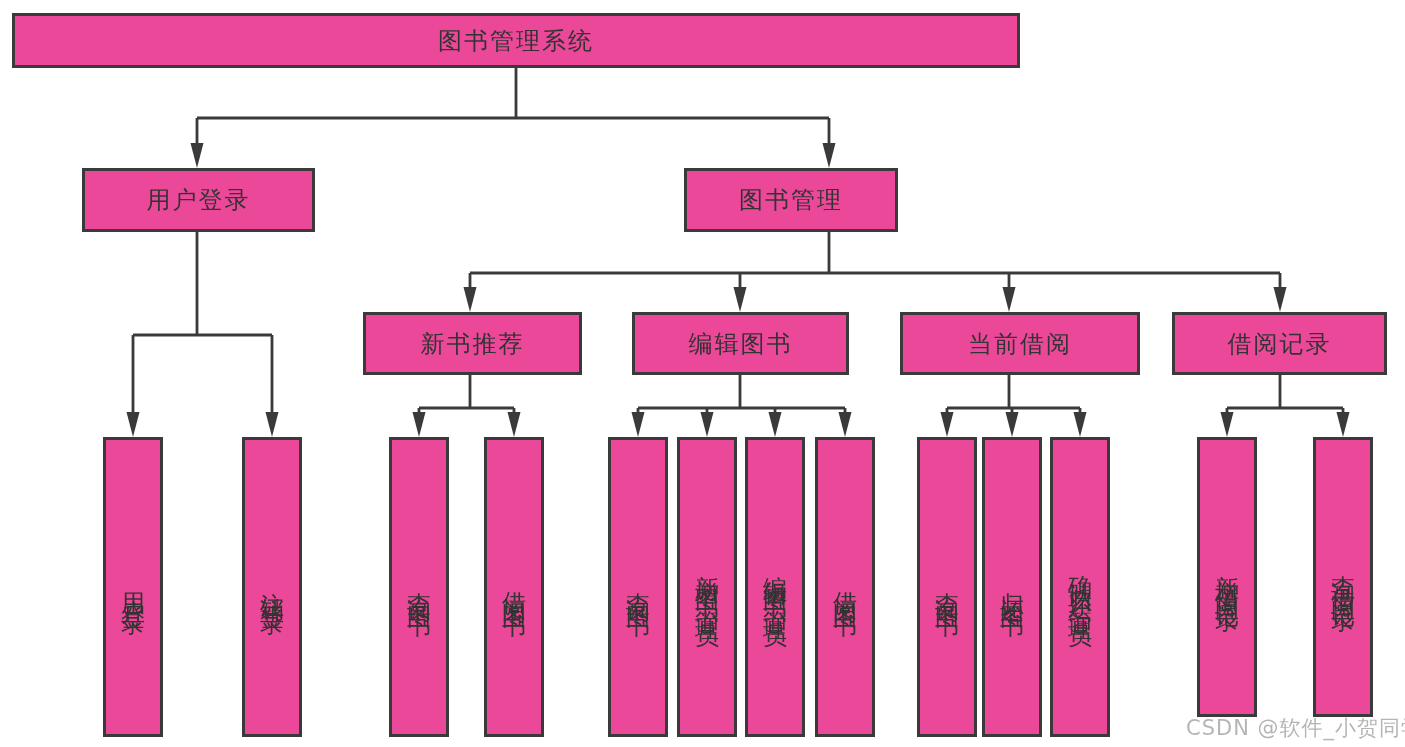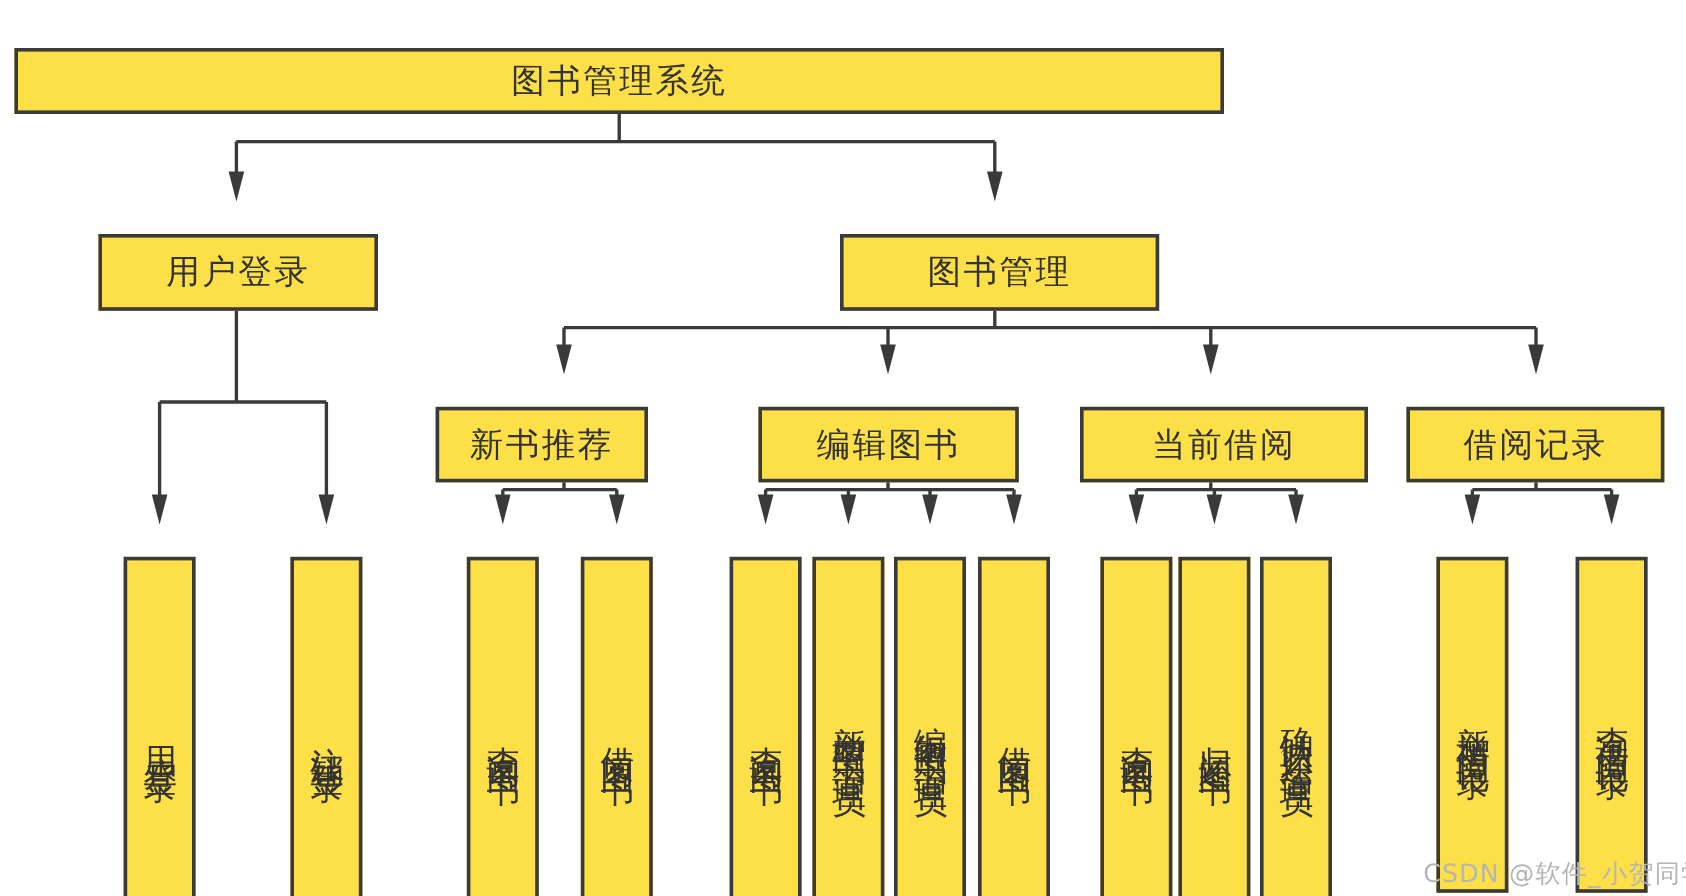--- a/index.html
+++ b/index.html
@@ -23,46 +23,45 @@
     position: absolute;
     left: 0;
     top: 0;
     width: 1405px;
     height: 747px;
     z-index: 1;
   }
   .node {
     position: absolute;
     box-sizing: border-box;
-    background: #fde047;
+    background: #ec4899;
     border: 3px solid #3a3a3a;
     display: flex;
     align-items: center;
     justify-content: center;
-    font-size: 28px;
+    font-size: 24px;
     color: #333333;
     letter-spacing: 2px;
     white-space: nowrap;
     z-index: 2;
-    margin-top: 27px;
   }
   .leaf {
     writing-mode: vertical-rl;
     text-orientation: mixed;
     letter-spacing: 7px;
     line-height: 1;
     white-space: normal;
   }
   
   #n-root          { left: 12px;   top: 13px;  width: 1008px; height: 55px; }
   
   #n-user-login    { left: 82px;   top: 168px; width: 233px;  height: 64px; }
-  #n-book-mgmt     { left: 700px;  top: 168px; width: 266px;  height: 64px; }
+  #n-book-mgmt     { left: 684px;  top: 168px; width: 214px;  height: 64px; }
   
-  #n-new-books     { left: 363px;  top: 312px; width: 177px;  height: 63px; }
+  #n-new-books     { left: 363px;  top: 312px; width: 219px;  height: 63px; }
   #n-book-borrow   { left: 632px;  top: 312px; width: 217px;  height: 63px; }
   #n-cur-borrow    { left: 900px;  top: 312px; width: 240px;  height: 63px; }
   #n-records       { left: 1172px; top: 312px; width: 215px;  height: 63px; }
   
   #l-user-login    { left: 103px;  top: 437px; width: 60px; height: 300px; }
   #l-logout        { left: 242px;  top: 437px; width: 60px; height: 300px; }
   #l-nb-query      { left: 389px;  top: 437px; width: 60px; height: 300px; }
   #l-nb-borrow     { left: 484px;  top: 437px; width: 60px; height: 300px; }
   #l-bb-query      { left: 608px;  top: 437px; width: 60px; height: 300px; }
   #l-bb-add        { left: 677px;  top: 437px; width: 60px; height: 300px; }

